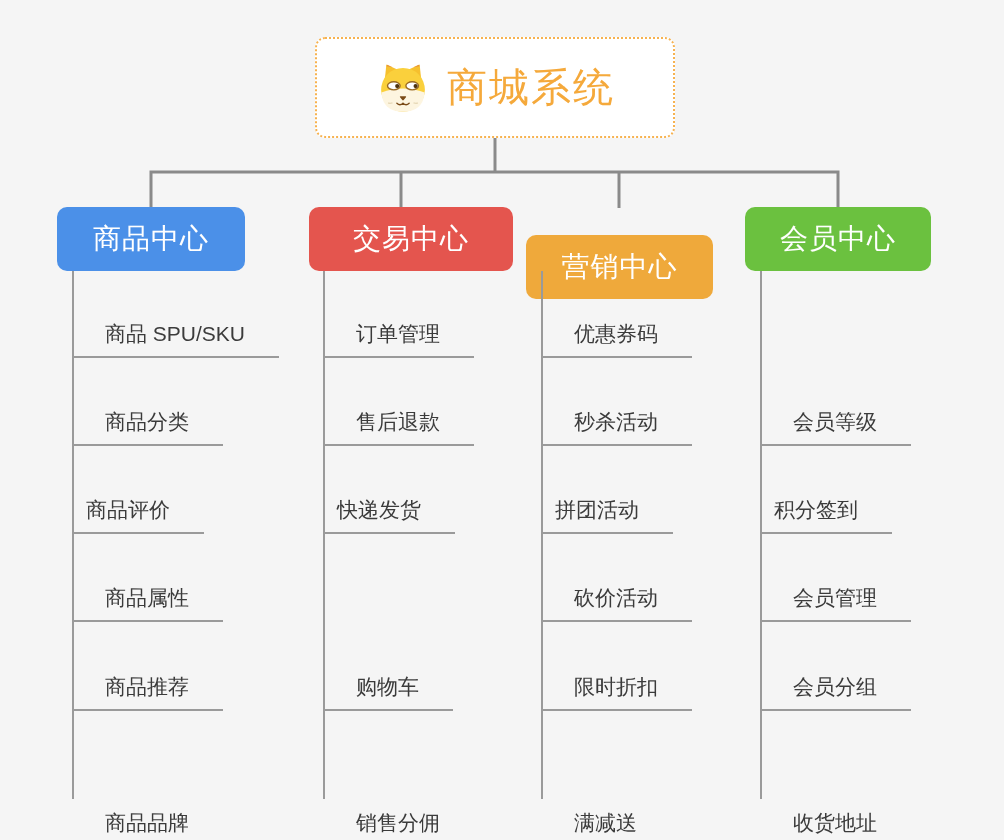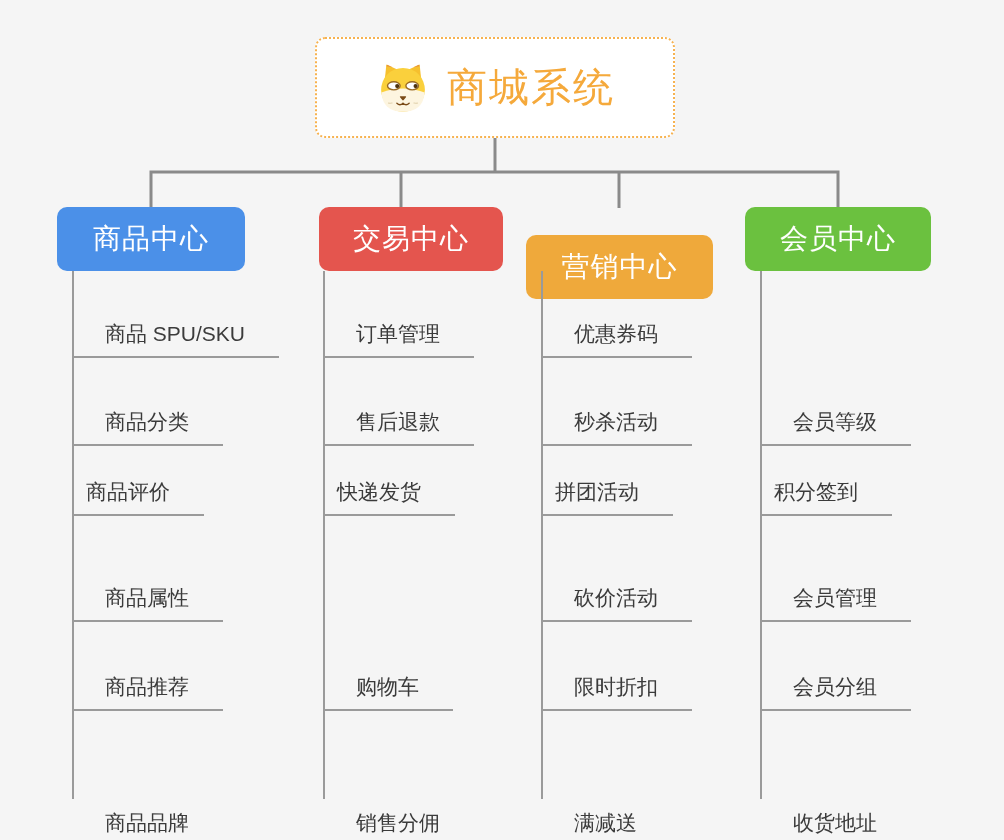--- a/index.html
+++ b/index.html
@@ -16,42 +16,42 @@
   .dog{width:56px;height:56px;display:inline-block;}
 
   .branch{
     position:absolute;top:207px;height:64px;border-radius:10px;
     display:flex;align-items:center;justify-content:center;
     color:#ffffff;font-size:28px;font-weight:500;letter-spacing:1px;
     box-sizing:border-box;
     font-family:Liberation Serif, serif;
   }
   .b1{left:57px;width:188px;}
-  .b2{left:319px;width:184px;}
+  .b2{left:309px;width:204px;}
   .b3{left:526px;width:187px;margin-top:28px;}
   .b4{left:745px;width:186px;}
 
   .spine{position:absolute;top:271px;width:2px;height:528px;background:#9a9a9a;}
   .s1{left:72px;}
   .s2{left:323px;}
   .s3{left:541px;}
   .s4{left:760px;}
 
   .sub-item{
     position:absolute;
     font-size:21px;line-height:26px;color:#3b3b3b;white-space:nowrap;
     padding:0 34px 9px 33px;border-bottom:2px solid #9a9a9a;
   }
   .c1{left:72px;}
   .c2{left:323px;}
   .c3{left:541px;}
   .c4{left:760px;}
   .r0{top:321px;}
   .r1{top:409px;}
-  .r2{top:479px;padding-left:14px;}
+  .r2{top:497px;padding-left:14px;}
   .r3{top:585px;text-align:right;}
   .r4{top:674px;}
   .r5{top:762px;margin-top:48px;}
 </style>
 </head>
 <body>
 
 <div class="canvas">
 
   <svg class="connectors" viewBox="0 0 1004 840" xmlns="http://www.w3.org/2000/svg">

